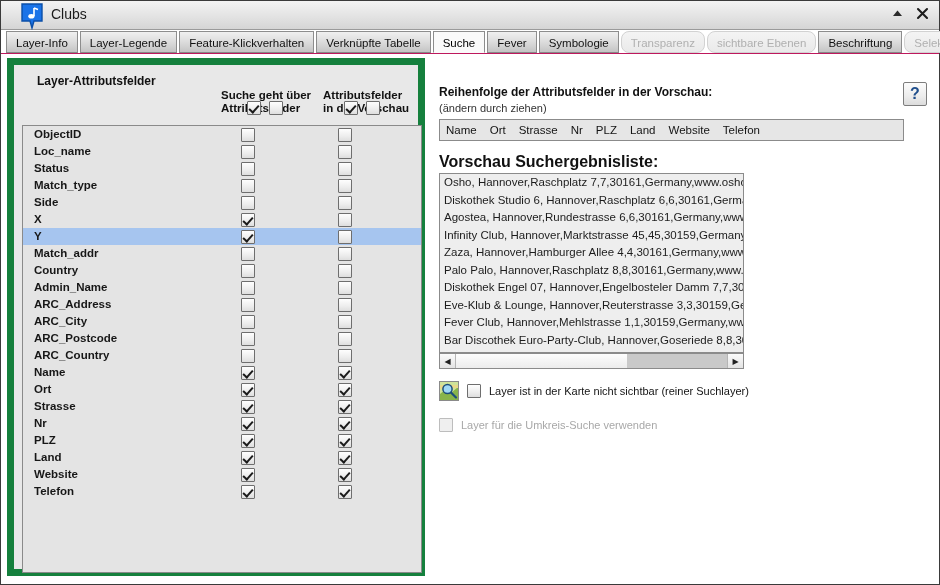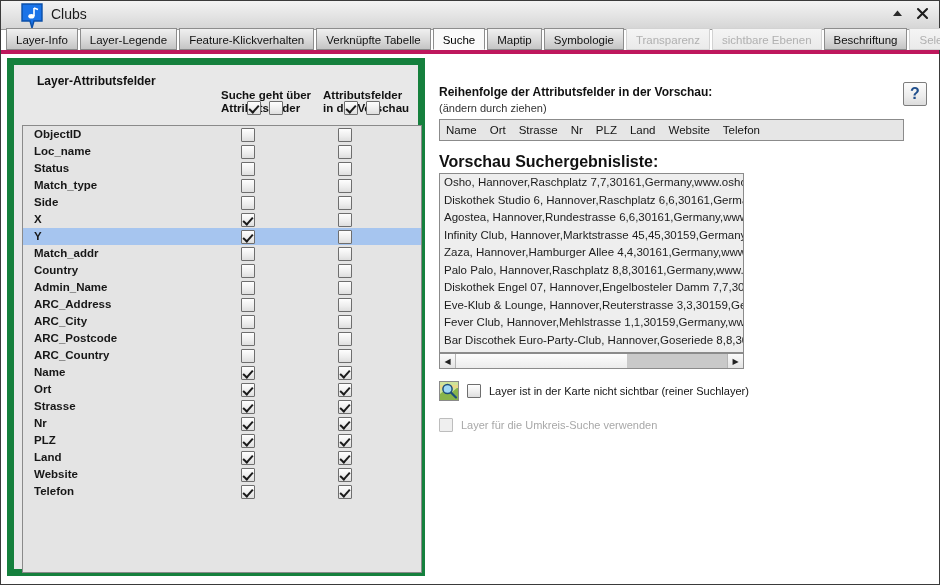--- a/index.html
+++ b/index.html
@@ -64,21 +64,21 @@
     align-items: center;
     justify-content: center;
     cursor: pointer;
   }
 
   
   .tabbar {
     position: relative;
     height: 24px;
     background: #ffffff;
-    border-bottom: 4px solid #be185d;
+    border-bottom: 1px solid #be185d;
     display: flex;
     align-items: flex-end;
     padding-left: 5px;
     box-sizing: border-box;
   }
   .tab {
     height: 22px;
     line-height: 22px;
     padding: 0 9px;
     margin-right: 2px;
@@ -96,20 +96,21 @@
     border-bottom: 1px solid #fafafa;
     color: #000000;
     position: relative;
     z-index: 3;
   }
   .tab.disabled {
     color: #b0b0b0;
     background: linear-gradient(to bottom, #f4f4f4 0%, #eaeaea 100%);
     border-color: #d2d2d2;
     cursor: default;
+    border-radius: 8px;
   }
 
   
   .content {
     position: relative;
     height: 530px;
     background: #ffffff;
     box-sizing: border-box;
   }
 
@@ -421,21 +422,21 @@
       </span>
     </span>
   </div>
 
   <div class="tabbar" id="tabbar">
       <div class="tab">Layer-Info</div>
       <div class="tab">Layer-Legende</div>
       <div class="tab">Feature-Klickverhalten</div>
       <div class="tab">Verknüpfte Tabelle</div>
       <div class="tab active">Suche</div>
-      <div class="tab">Maptip</div>
+      <div class="tab">Fever</div>
       <div class="tab">Symbologie</div>
       <div class="tab disabled">Transparenz</div>
       <div class="tab disabled">sichtbare Ebenen</div>
       <div class="tab">Beschriftung</div>
       <div class="tab disabled">Selektion</div>
     </div>
 
   <div class="content">
 
     <div class="left-panel">

